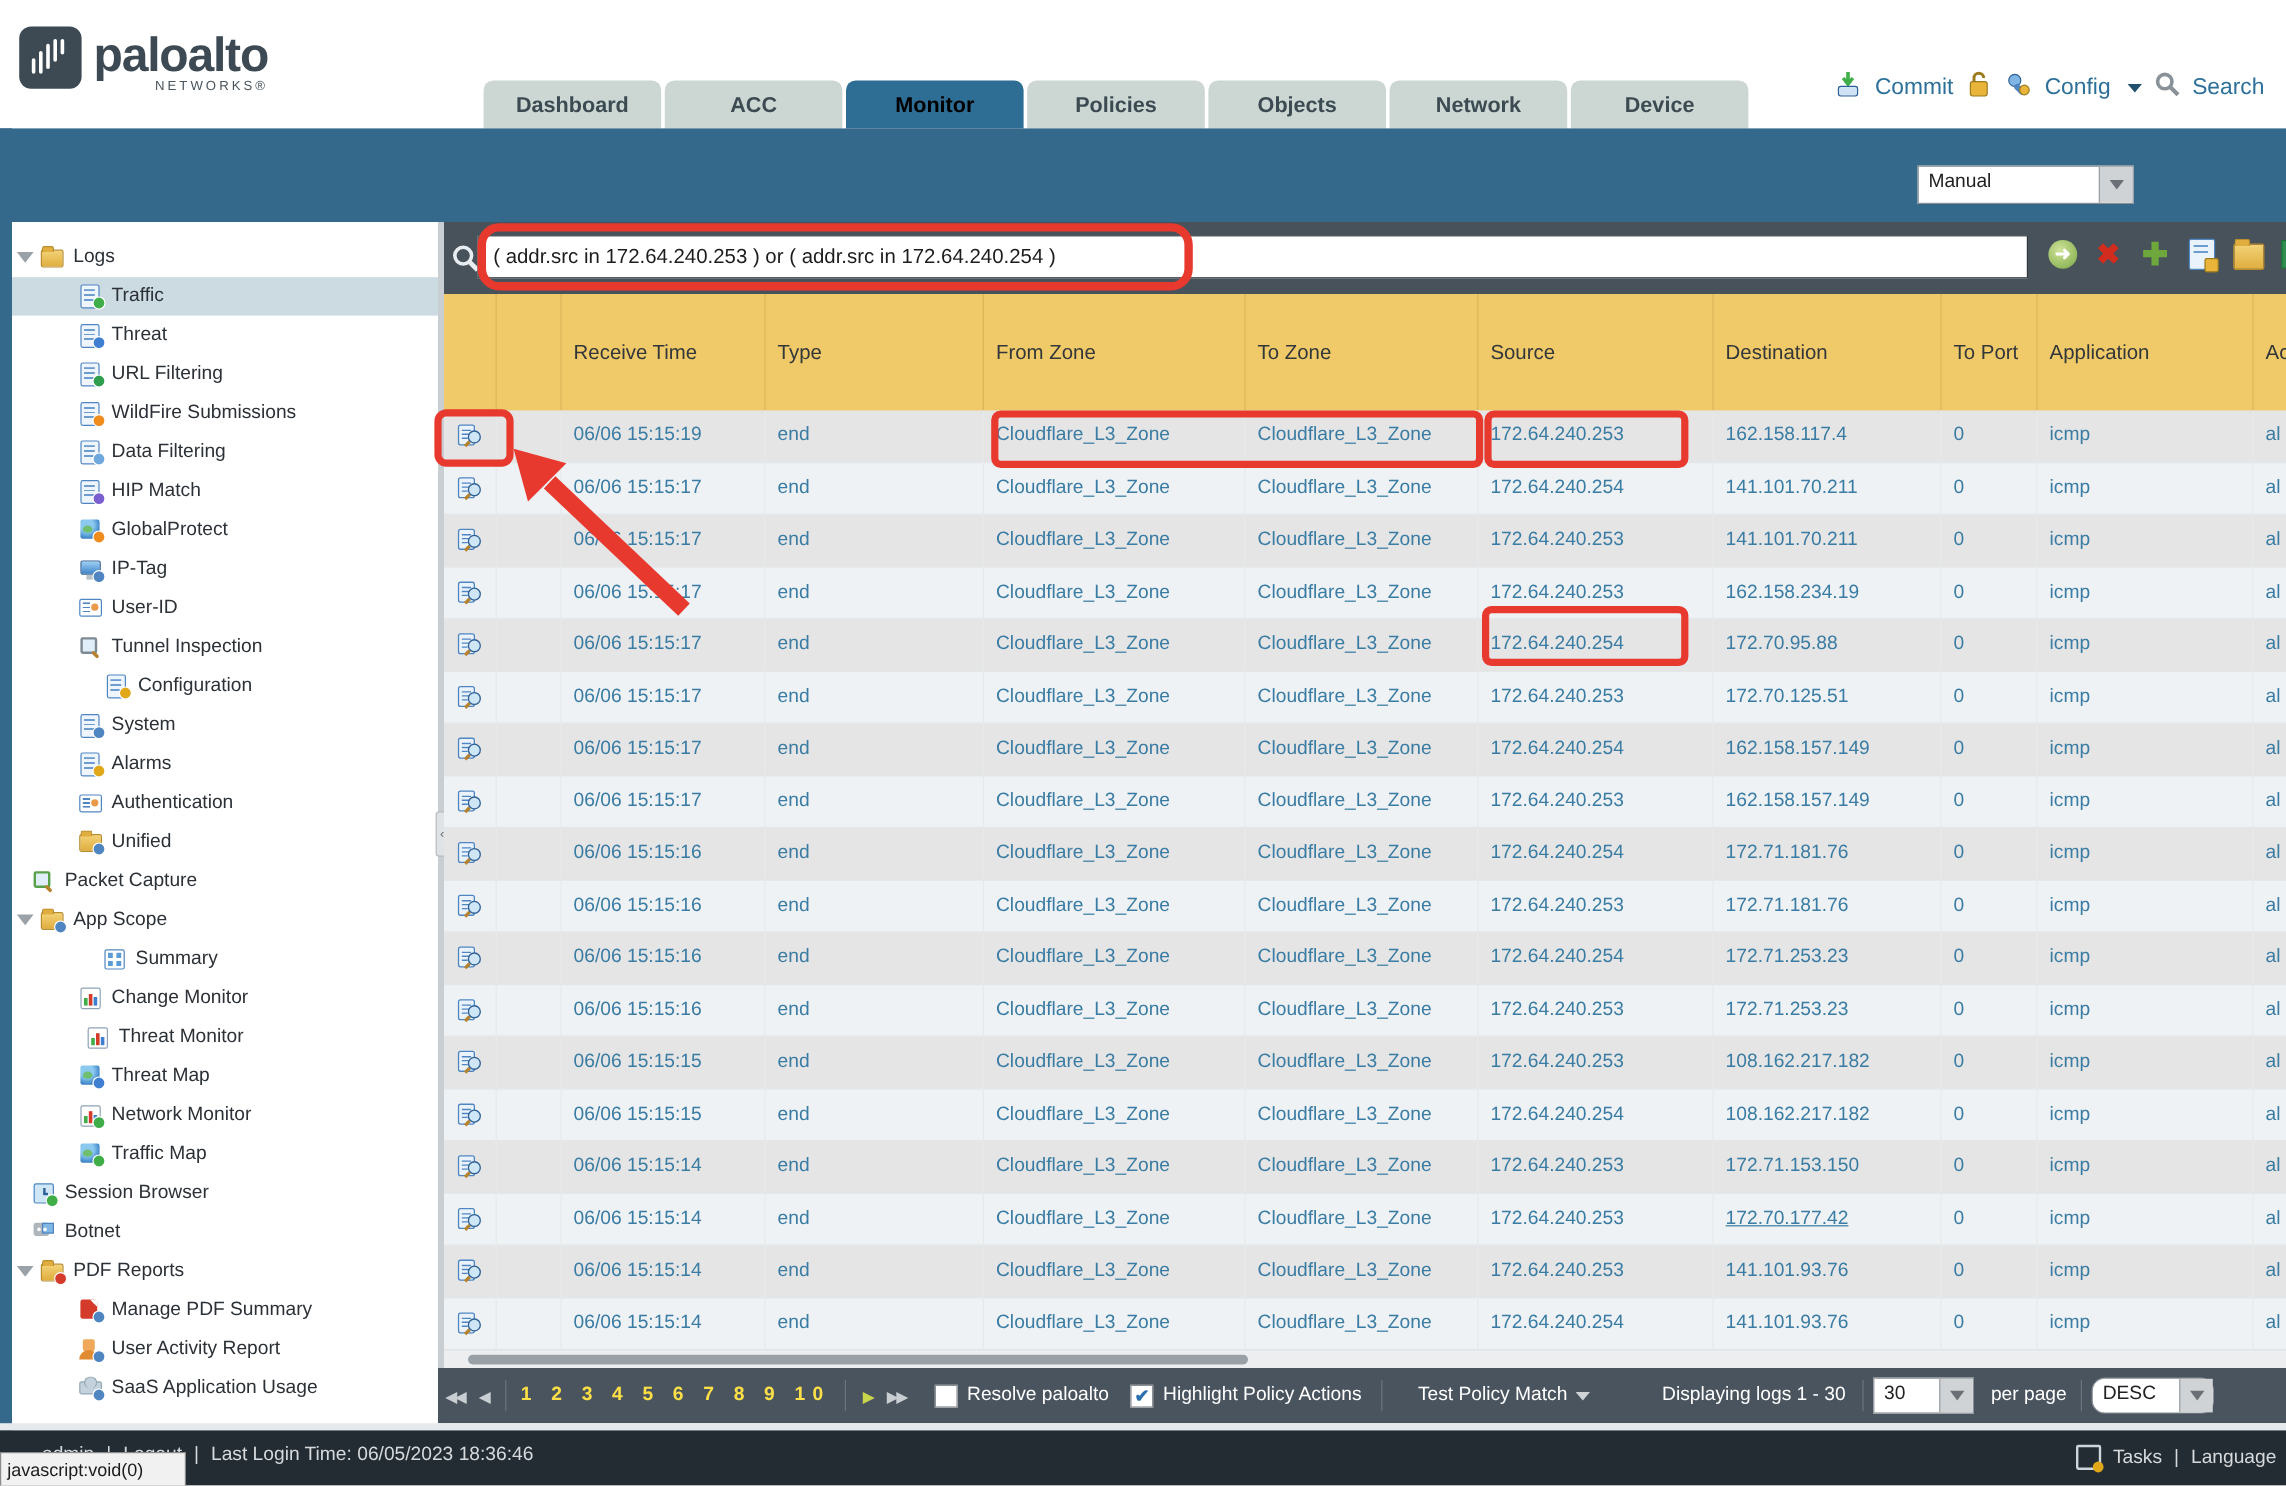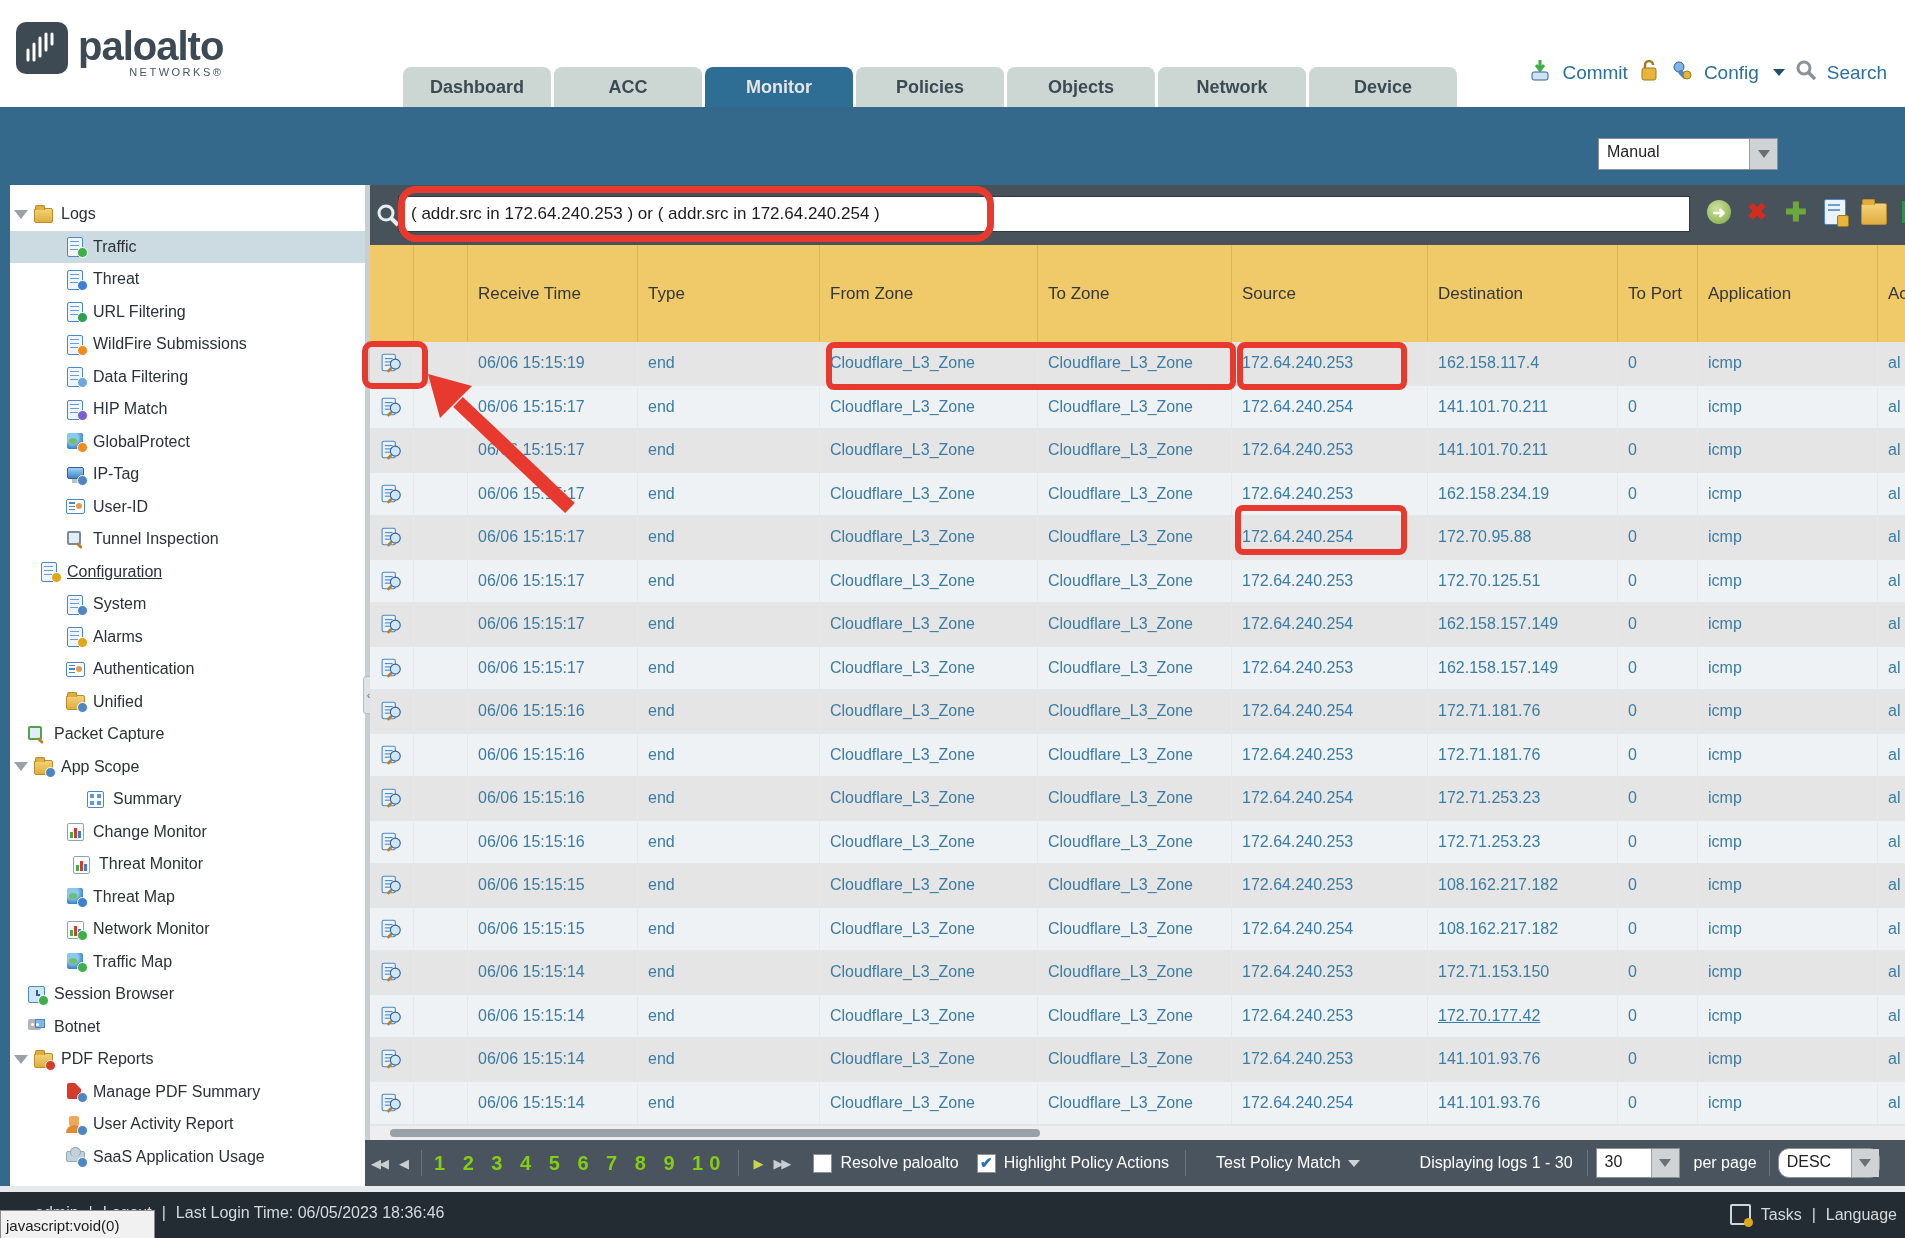--- a/index.html
+++ b/index.html
@@ -11,21 +11,21 @@
   .logo-mark{width:52px;height:52px;background:#3d4a54;border-radius:10px;position:relative;}
   .logo-mark svg{position:absolute;left:6px;top:10px;}
   .logo-words{margin-left:10px;}
   .logo-name{font-size:40px;color:#3d4a54;font-weight:600;letter-spacing:-1px;line-height:48px;}
   .logo-sub{font-size:11px;color:#4a555e;letter-spacing:2.5px;text-align:right;margin-top:-4px;}
   
   .tabs{position:absolute;left:403px;top:67px;height:40px;display:flex;gap:3px;}
   .tab{width:148px;height:40px;background:#ccd6d3;border-radius:8px 8px 0 0;
        display:flex;align-items:center;justify-content:center;
        font-size:18px;font-weight:600;color:#3c4a52;}
-  .tab.active{background:#2e6d94;color:#e5e5e5;}
+  .tab.active{background:#2e6d94;color:#000000;}
   
   .hdr-actions{position:absolute;right:18px;top:58px;display:flex;align-items:center;gap:10px;
                font-size:19px;color:#2d7099;}
   .hdr-actions .lbl{color:#2d7099;}
   .caret-down{width:0;height:0;border-left:6px solid transparent;border-right:6px solid transparent;
               border-top:7px solid #20506e;display:inline-block;margin-left:4px;}
   
   .teal-band{position:absolute;left:0;top:107px;width:1905px;height:78px;background:#35698c;}
   .select{display:flex;height:30px;border:1px solid #8a9096;background:#fff;}
   .select .sel-text{padding:4px 8px;font-size:16px;color:#222;flex:1;white-space:nowrap;}
@@ -138,21 +138,21 @@
   .trow .tc.icon-c{justify-content:center;padding-left:0;}
   .u{text-decoration:underline;}
   
   .hscroll{position:absolute;left:370px;top:1126px;width:1535px;height:14px;background:#eceeef;}
   .hthumb{position:absolute;left:20px;top:3px;width:650px;height:8px;background:#9aa1a6;border-radius:4px;}
   
   .pagebar{position:absolute;left:365px;top:1140px;width:1540px;height:46px;background:#4a545e;
       display:flex;align-items:center;color:#fff;font-size:16px;}
   .pg-arrow{color:#c9ced2;font-size:13px;letter-spacing:-2px;padding:0 6px;}
   .pg-sep{width:1px;height:26px;background:#6b747d;margin:0 8px;}
-  .pg-nums{color:#84cc16;font-weight:700;font-size:20px;letter-spacing:6px;margin:0 4px;}
+  .pg-nums{color:#fde047;font-weight:700;font-size:16px;letter-spacing:6px;margin:0 4px;}
   .chk{width:17px;height:17px;background:#fff;border:1px solid #8a9096;margin:0 8px 0 18px;
       display:flex;align-items:center;justify-content:center;font-size:15px;color:#2a6fb0;font-weight:800;}
   .tpm{margin-left:22px;display:flex;align-items:center;gap:7px;}
   .tpm .caret{width:0;height:0;border-left:6px solid transparent;border-right:6px solid transparent;
       border-top:7px solid #cfd3d6;}
   .disp{margin-left:60px;}
   .pagebar .select{height:28px;}
   
   .gapline{position:absolute;left:0;top:1186px;width:1905px;height:6px;background:#e7eaec;}
   .statusbar{position:absolute;left:0;top:1192px;width:1905px;height:46px;background:#232c33;
@@ -350,21 +350,21 @@
           <span class="b b-card"></span>
         </span>
         <span class="lab">User-ID</span>
       </div>
       <div class="titem" style="padding-left: 66px;">
         <span class="ic">
           <span class="b b-mag"></span>
         </span>
         <span class="lab">Tunnel Inspection</span>
       </div>
-      <div class="titem" style="padding-left: 40px; text-decoration: underline;">
+      <div class="titem" style="padding-left: 88px;">
         <span class="ic">
           <span class="b b-doc"></span>
           <span class="badge" style="background: rgb(224, 168, 24);"></span>
         </span>
         <span class="lab">Configuration</span>
       </div>
       <div class="titem" style="padding-left: 66px;">
         <span class="ic">
           <span class="b b-doc"></span>
           <span class="badge" style="background: rgb(79, 134, 194);"></span>

